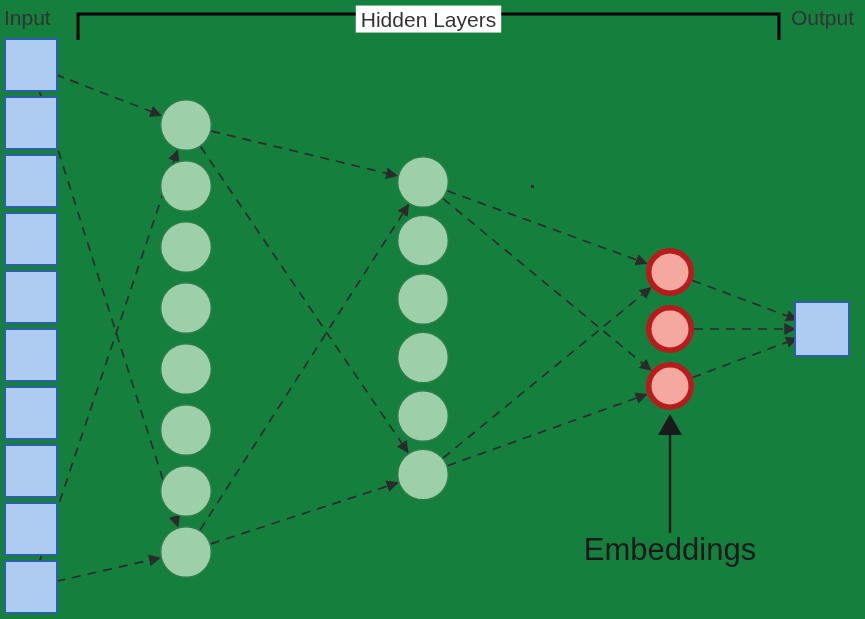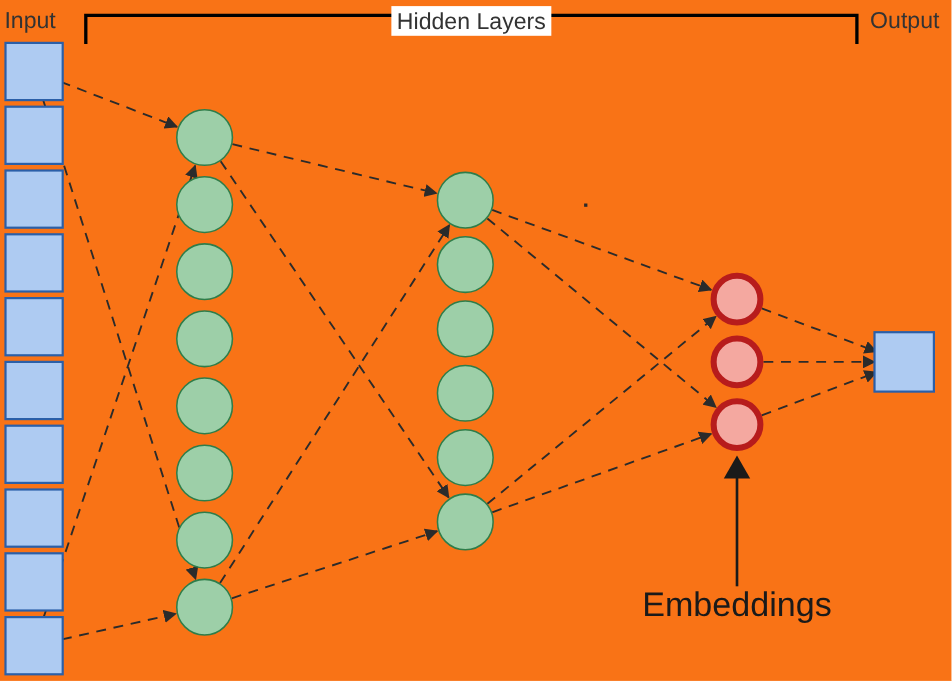--- a/index.html
+++ b/index.html
@@ -7,21 +7,21 @@
     padding: 0;
     background: #ffffff;
   }
   body {
     font-family: "Liberation Sans", sans-serif;
   }
   #canvas {
     position: relative;
     width: 865px;
     height: 619px;
-    background: #f97316;
+    background: #15803d;
     overflow: hidden;
   }
   #diagram-svg {
     position: absolute;
     left: 0;
     top: 0;
     width: 865px;
     height: 619px;
   }
   .lbl {

